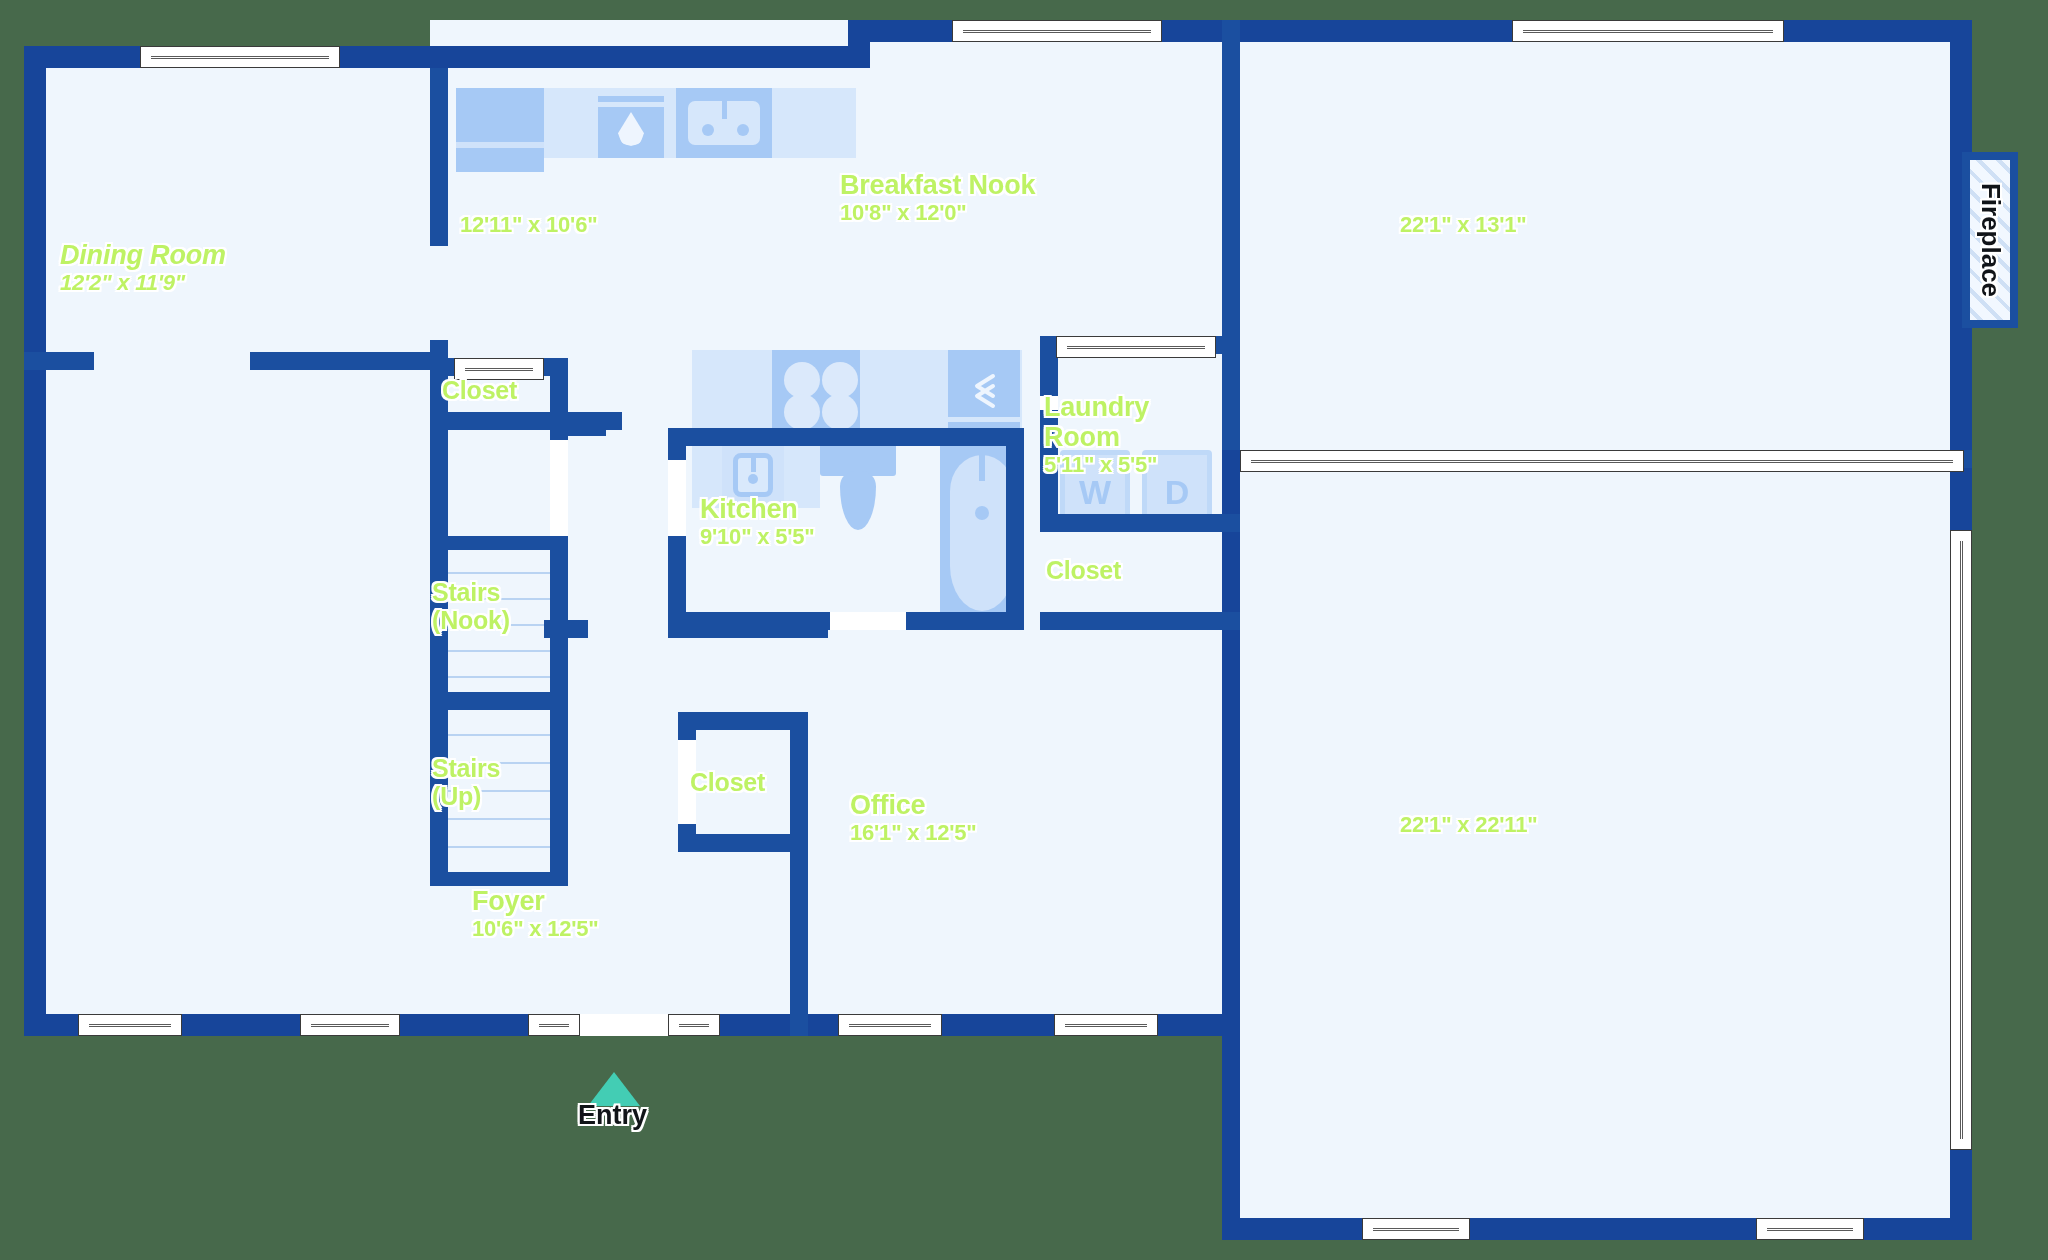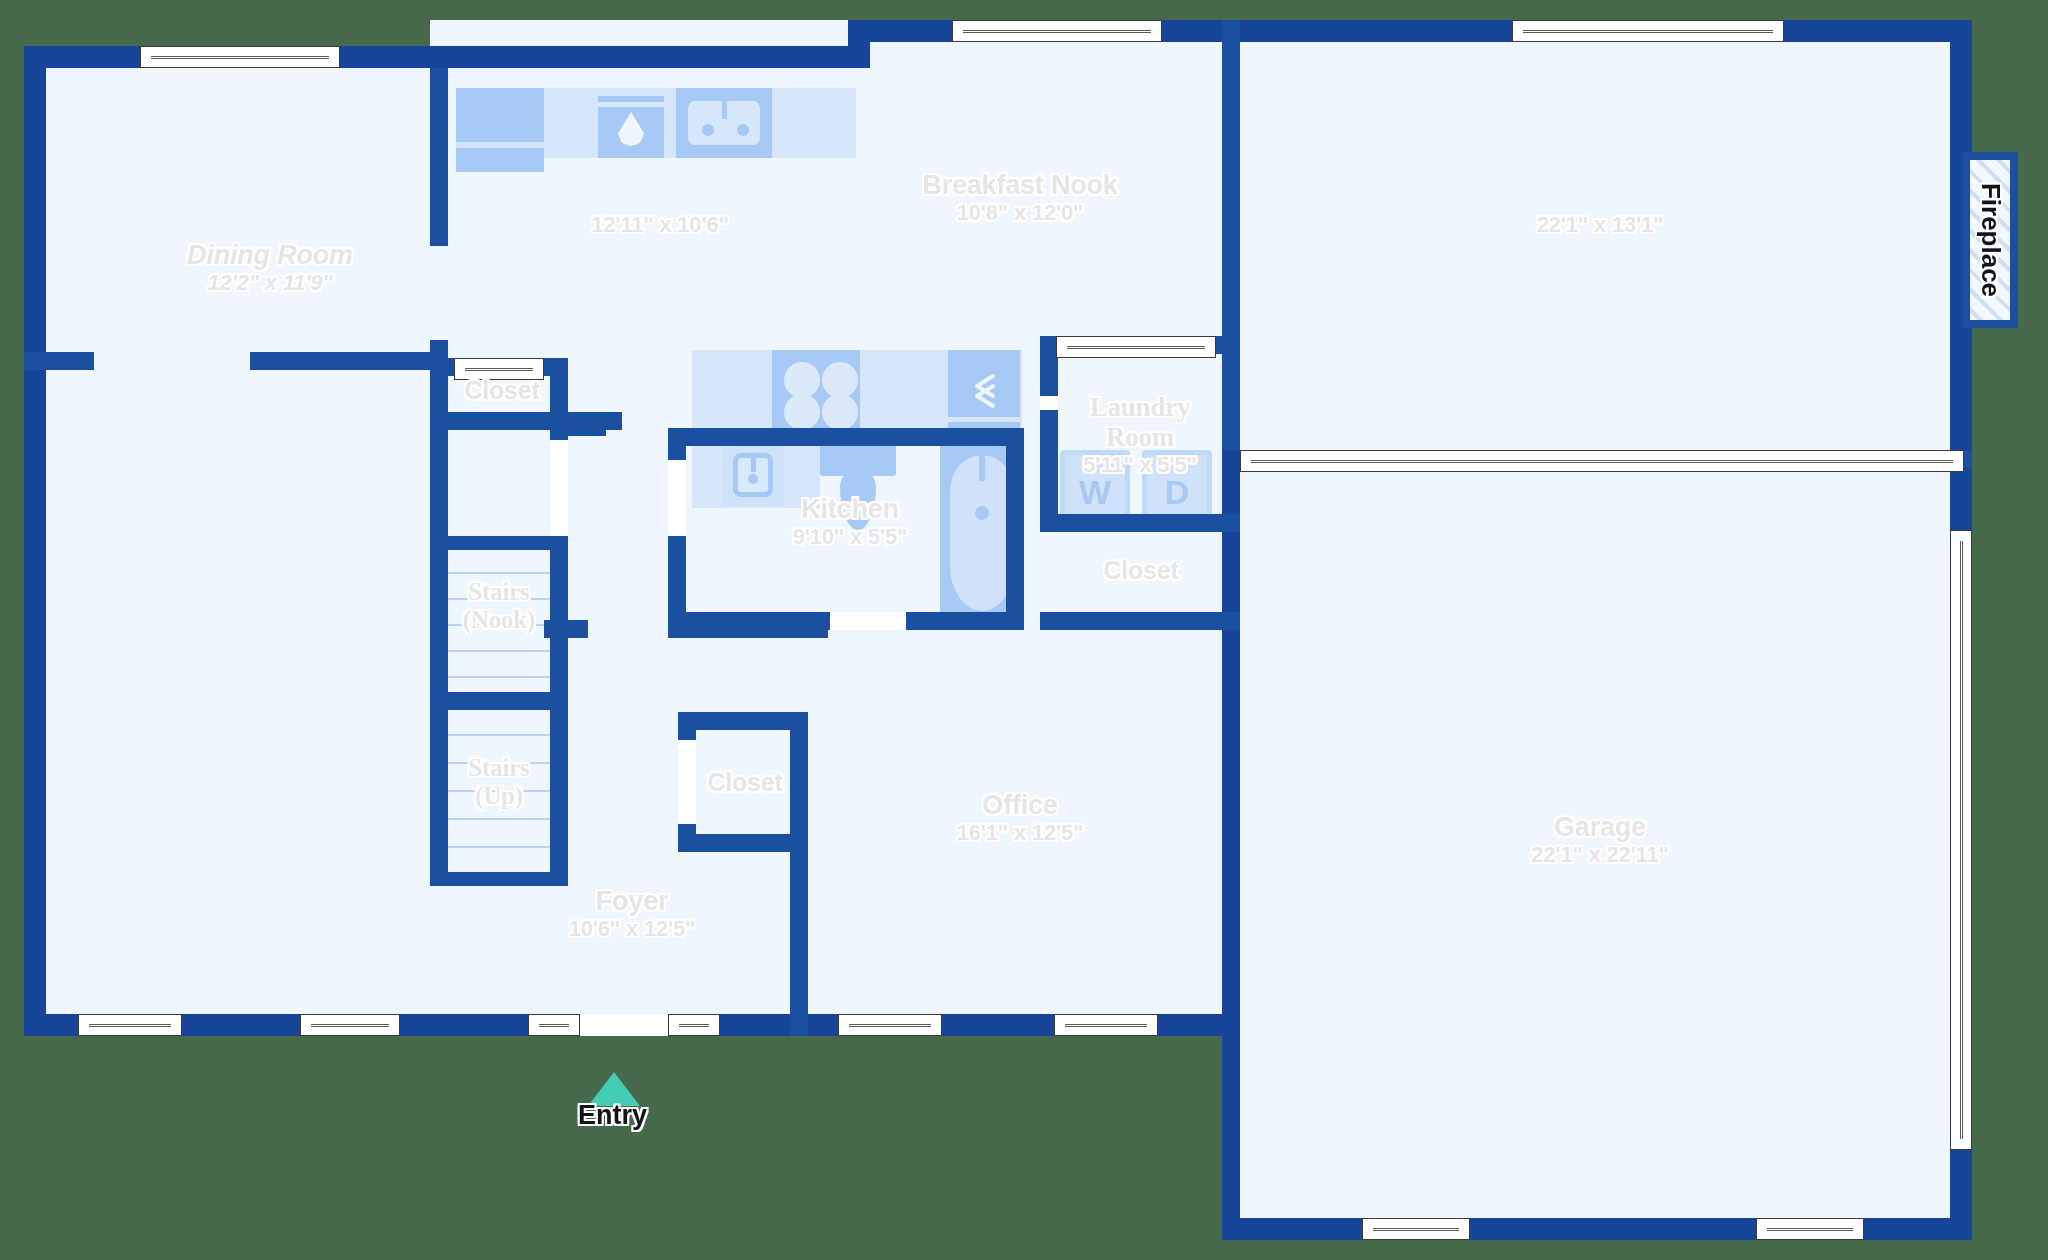--- a/index.html
+++ b/index.html
@@ -26,28 +26,28 @@
                border-left:14px solid #ffffff;border-right:14px solid #ffffff;box-sizing:border-box;}
   .win.v{width:22px;}
   .win.v:after{content:"";position:absolute;top:10px;bottom:10px;left:50%;width:3px;margin-left:-1.5px;
                background:#ffffff;border-left:1.5px solid #5a5a5a;border-right:1.5px solid #5a5a5a;box-sizing:border-box;}
 
   
   .gap{position:absolute;background:#eff6fd;}
   .gap.white{background:#ffffff;}
 
   
-  .lbl{position:absolute;text-align:center;color:#e5e5e5;
+  .lbl{position:absolute;text-align:left;color:#bef264;
        text-shadow:
          -2px -2px 0 #fff, 2px -2px 0 #fff, -2px 2px 0 #fff, 2px 2px 0 #fff,
          -2px 0 0 #fff, 2px 0 0 #fff, 0 -2px 0 #fff, 0 2px 0 #fff;
        white-space:nowrap;pointer-events:none;}
   .lbl .nm{font-size:27px;font-weight:bold;line-height:1.12;letter-spacing:-0.2px;}
   .lbl .dim{font-size:22px;font-weight:bold;line-height:1.2;letter-spacing:-0.2px;}
-  .lbl.two .nm{white-space:normal;font-family:Liberation Serif, serif;}
+  .lbl.two .nm{white-space:normal;}
 
   
   .fx{position:absolute;}
   .fx-pale{background:#d6e7fb;}
   .fx-counter{background:#d6e7fb;}
   .fridge{background:#a6c9f5;}
   .fridge .bar{position:absolute;left:0;right:0;bottom:8px;height:6px;background:#cfe2fa;}
   .fridge .foot{position:absolute;left:0;right:0;top:100%;height:20px;background:#a6c9f5;}
 
   .sinkbox{background:#a6c9f5;}
@@ -343,21 +343,20 @@
     <div class="nm">Office</div>
     <div class="dim">16'1" x 12'5"</div>
   </div>
 
   <div class="lbl" style="left:472px;top:886px;width:320px;">
     <div class="nm">Foyer</div>
     <div class="dim">10'6" x 12'5"</div>
   </div>
 
   <div class="lbl" style="left:1400px;top:812px;width:400px;">
-    <div class="nm">Garage</div>
     <div class="dim">22'1" x 22'11"</div>
   </div>
 
   <div class="lbl" style="left:442px;top:376px;width:120px;">
     <div class="nm" style="font-size:25px;">Closet</div>
   </div>
 
   <div class="lbl" style="left:1046px;top:556px;width:190px;">
     <div class="nm" style="font-size:25px;">Closet</div>
   </div>

